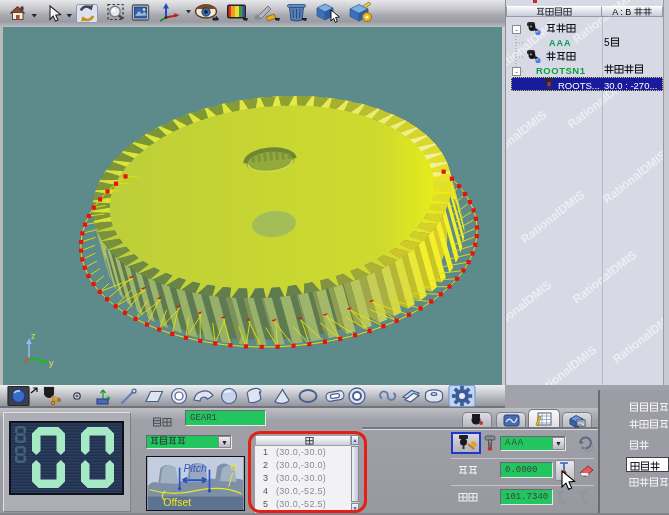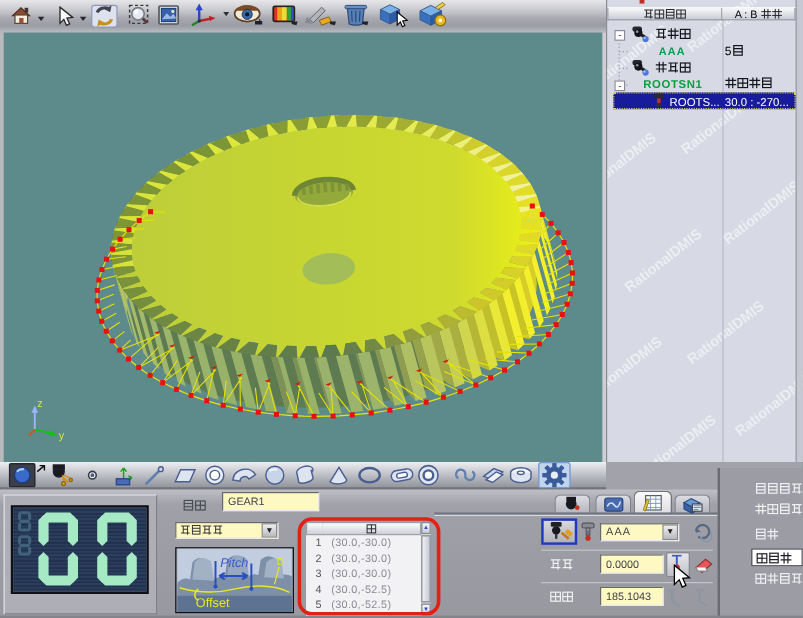--- a/index.html
+++ b/index.html
@@ -1,20 +1,20 @@
 <!DOCTYPE html>
 <html><head><meta charset="utf-8"><style>
 *{margin:0;padding:0;box-sizing:border-box}
 body{width:669px;height:515px;overflow:hidden;position:relative;
  font-family:"Liberation Sans",sans-serif;background:#a2a2aa}
 .abs{position:absolute}
 .lbl{color:#f2f2f4;text-shadow:1px 1px 0 #55555c;font-size:10px}
-.inp{background:#fef9c3;border-top:1px solid #686870;border-left:1px solid #686870;
+.inp{background:#22c55e;border-top:1px solid #686870;border-left:1px solid #686870;
  border-bottom:1px solid #e8e8ec;border-right:1px solid #e8e8ec;
- font-size:9px;color:#404048;font-family:Liberation Sans, sans-serif}
+ font-size:9px;color:#404048;font-family:Liberation Mono, monospace}
 </style></head><body>
 <div class="abs" style="left:0;top:0;width:510px;height:22px;
 background:linear-gradient(#e7e7ea,#c3c4c9 45%,#a8a9b0 70%,#999aa2)"></div>
 <div class="abs" style="left:0;top:22px;width:510px;height:5px;background:linear-gradient(#9aa0a6,#b9bcc1)"></div>
 <svg class="abs" style="left:0;top:0" width="510" height="24" viewBox="0 0 510 24">
 <g>
 <path d="M10.5,13 L17.5,6.5 L24.5,13 z" fill="#8a4a30" stroke="#502818" stroke-width="1"></path>
 <rect x="12.5" y="12.5" width="10.5" height="7" fill="#f4ece0" stroke="#5a4632" stroke-width="1"></rect>
 <rect x="16" y="15" width="3.6" height="4.5" fill="#a05038"></rect>
 <rect x="20.5" y="6.5" width="3" height="4" fill="#433"></rect>
@@ -755,21 +755,21 @@
 </svg>
 <div class="abs lbl" style="left:458px;top:492px"><svg width="10" height="10" viewBox="0 0 10 10" style="vertical-align:-1px" stroke="#f0f0f2" stroke-width="1.0" fill="none">
       <rect x="1" y="1.5" width="8" height="7.5" fill="none"></rect>
       <line x1="1" y1="5.2" x2="9" y2="5.2"></line>
       <line x1="5" y1="1.5" x2="5" y2="9"></line>
     </svg><svg width="10" height="10" viewBox="0 0 10 10" style="vertical-align:-1px" stroke="#f0f0f2" stroke-width="1.0" fill="none">
       <rect x="1" y="1.5" width="8" height="7.5" fill="none"></rect>
       <line x1="1" y1="5.2" x2="9" y2="5.2"></line>
       <line x1="5" y1="1.5" x2="5" y2="9"></line>
     </svg></div>
-<div class="abs inp" style="left:500px;top:489px;width:53px;height:16px;line-height:14px;padding-left:4px">185.1043</div>
+<div class="abs inp" style="left:500px;top:489px;width:53px;height:16px;line-height:14px;padding-left:4px">101.7340</div>
 <svg class="abs" style="left:555px;top:490px" width="42" height="17" viewBox="0 0 42 17">
 <g stroke="#8e95a2" fill="none" stroke-width="2">
       <path d="M5,2 v9 M1.5,2 h7"></path>
       <path d="M5,11 l6,4"></path>
     </g>
 <g stroke="#8e95a2" fill="none" stroke-width="2" transform="translate(23,0)">
       <path d="M5,2 v9 M1.5,2 h7"></path>
       <path d="M5,11 l6,4"></path>
     </g>
 </svg>

